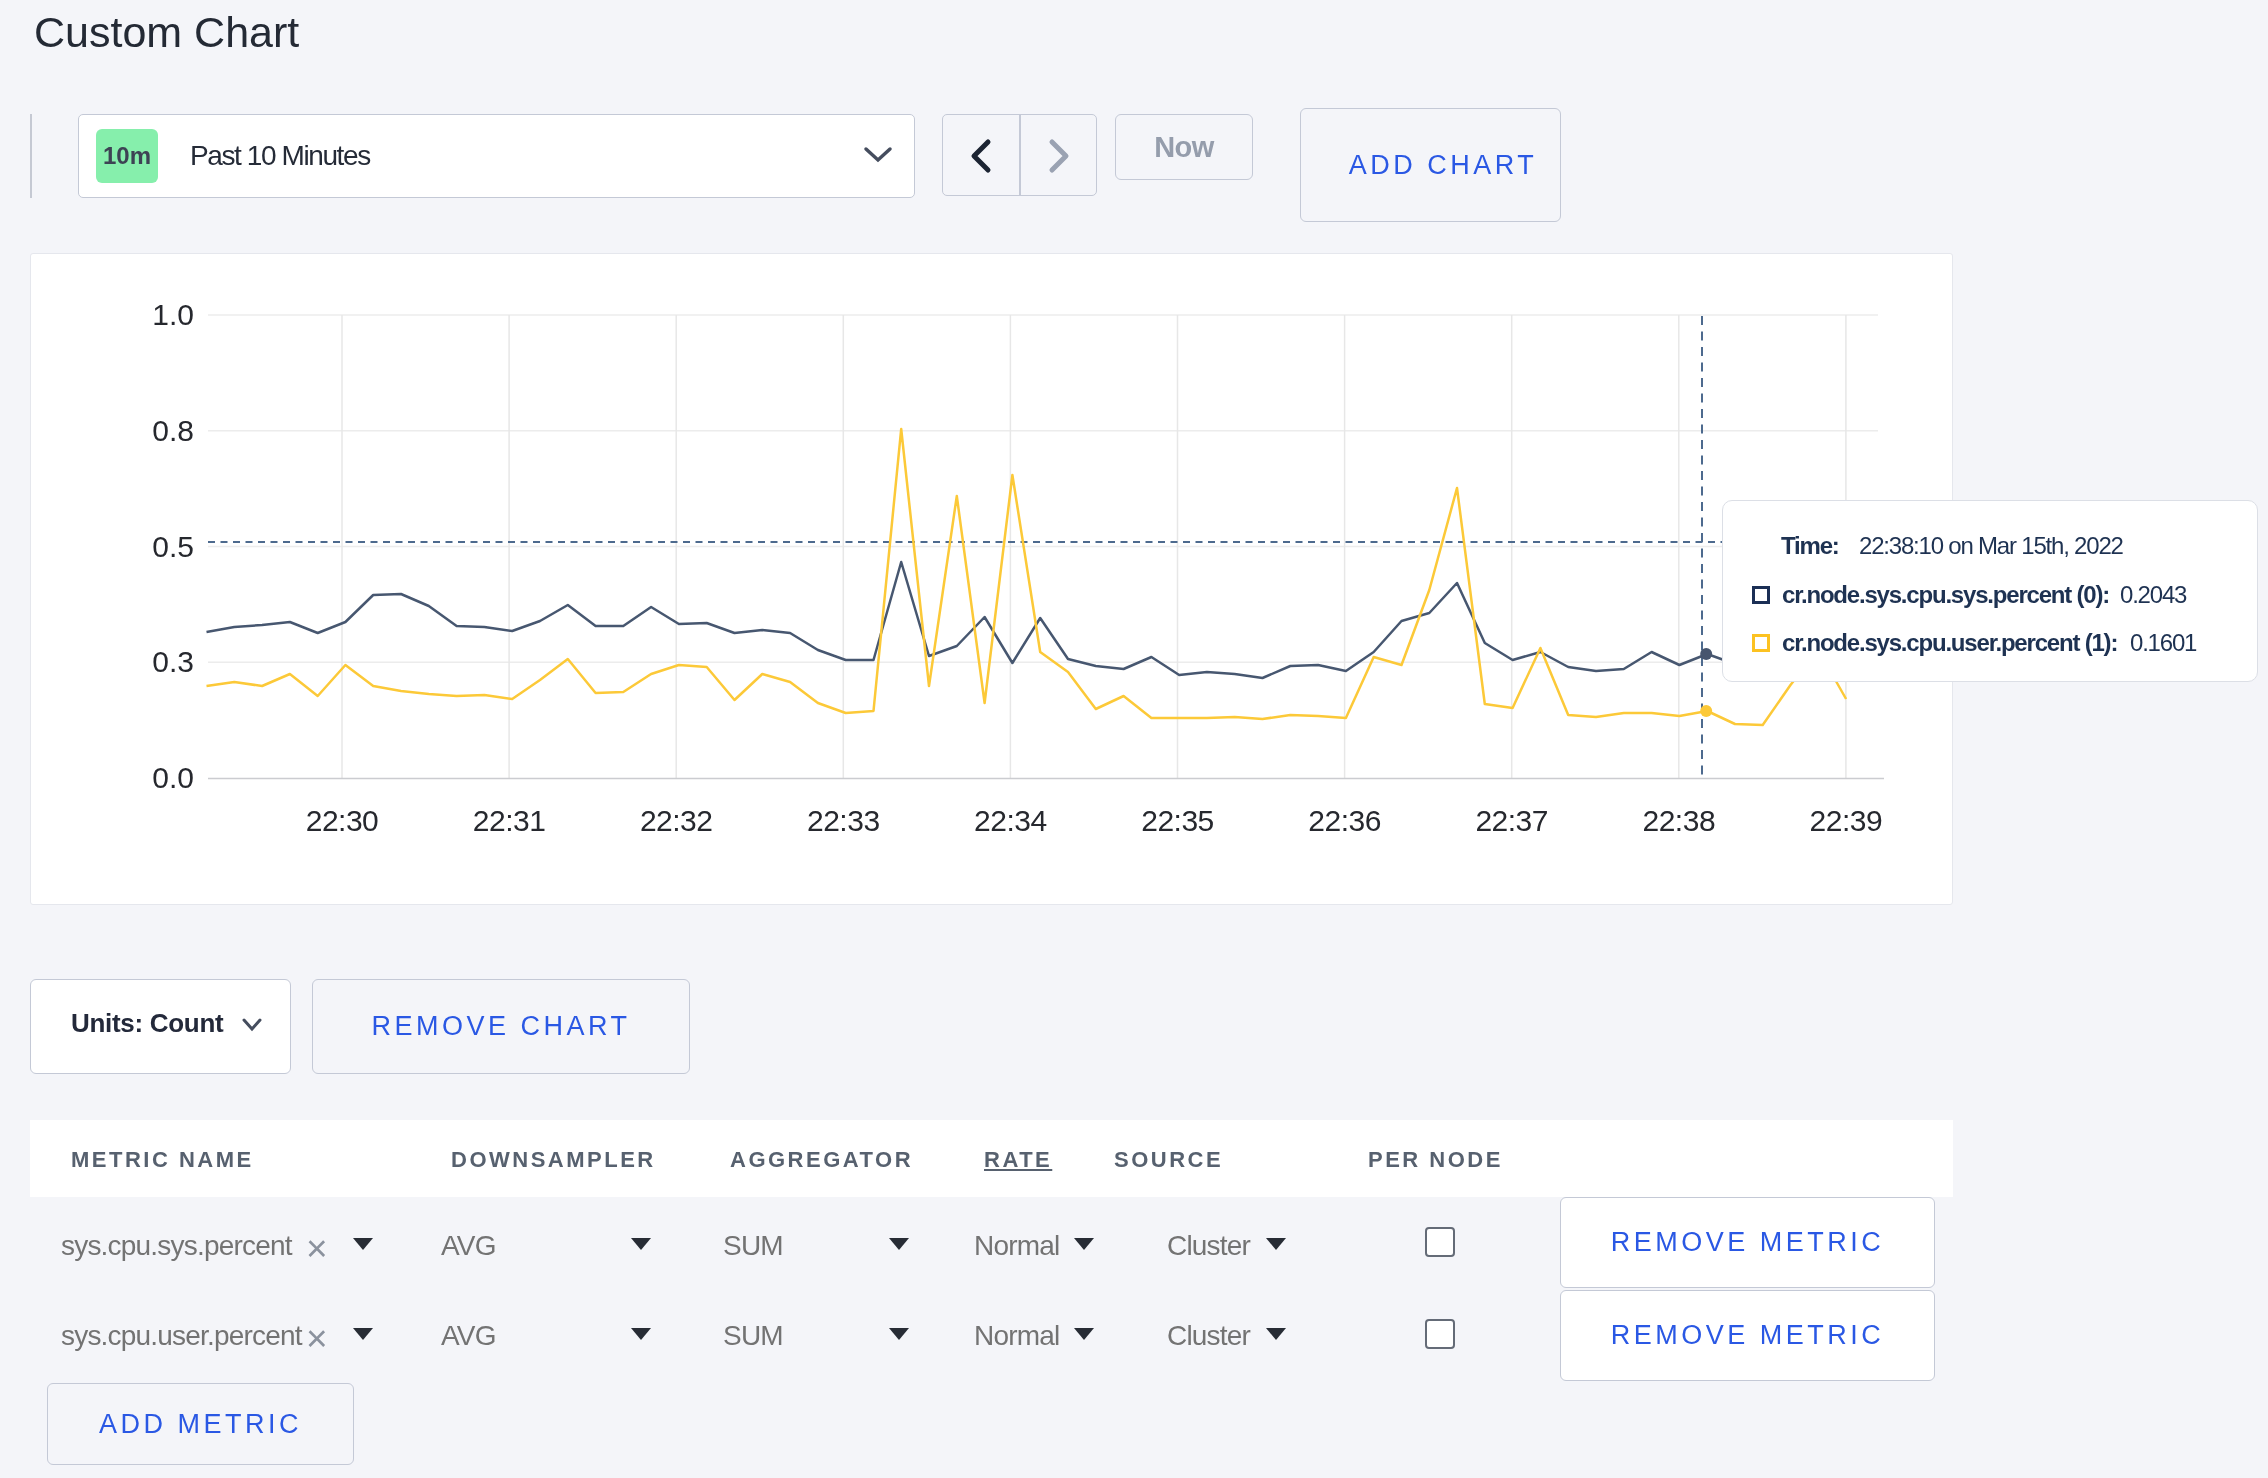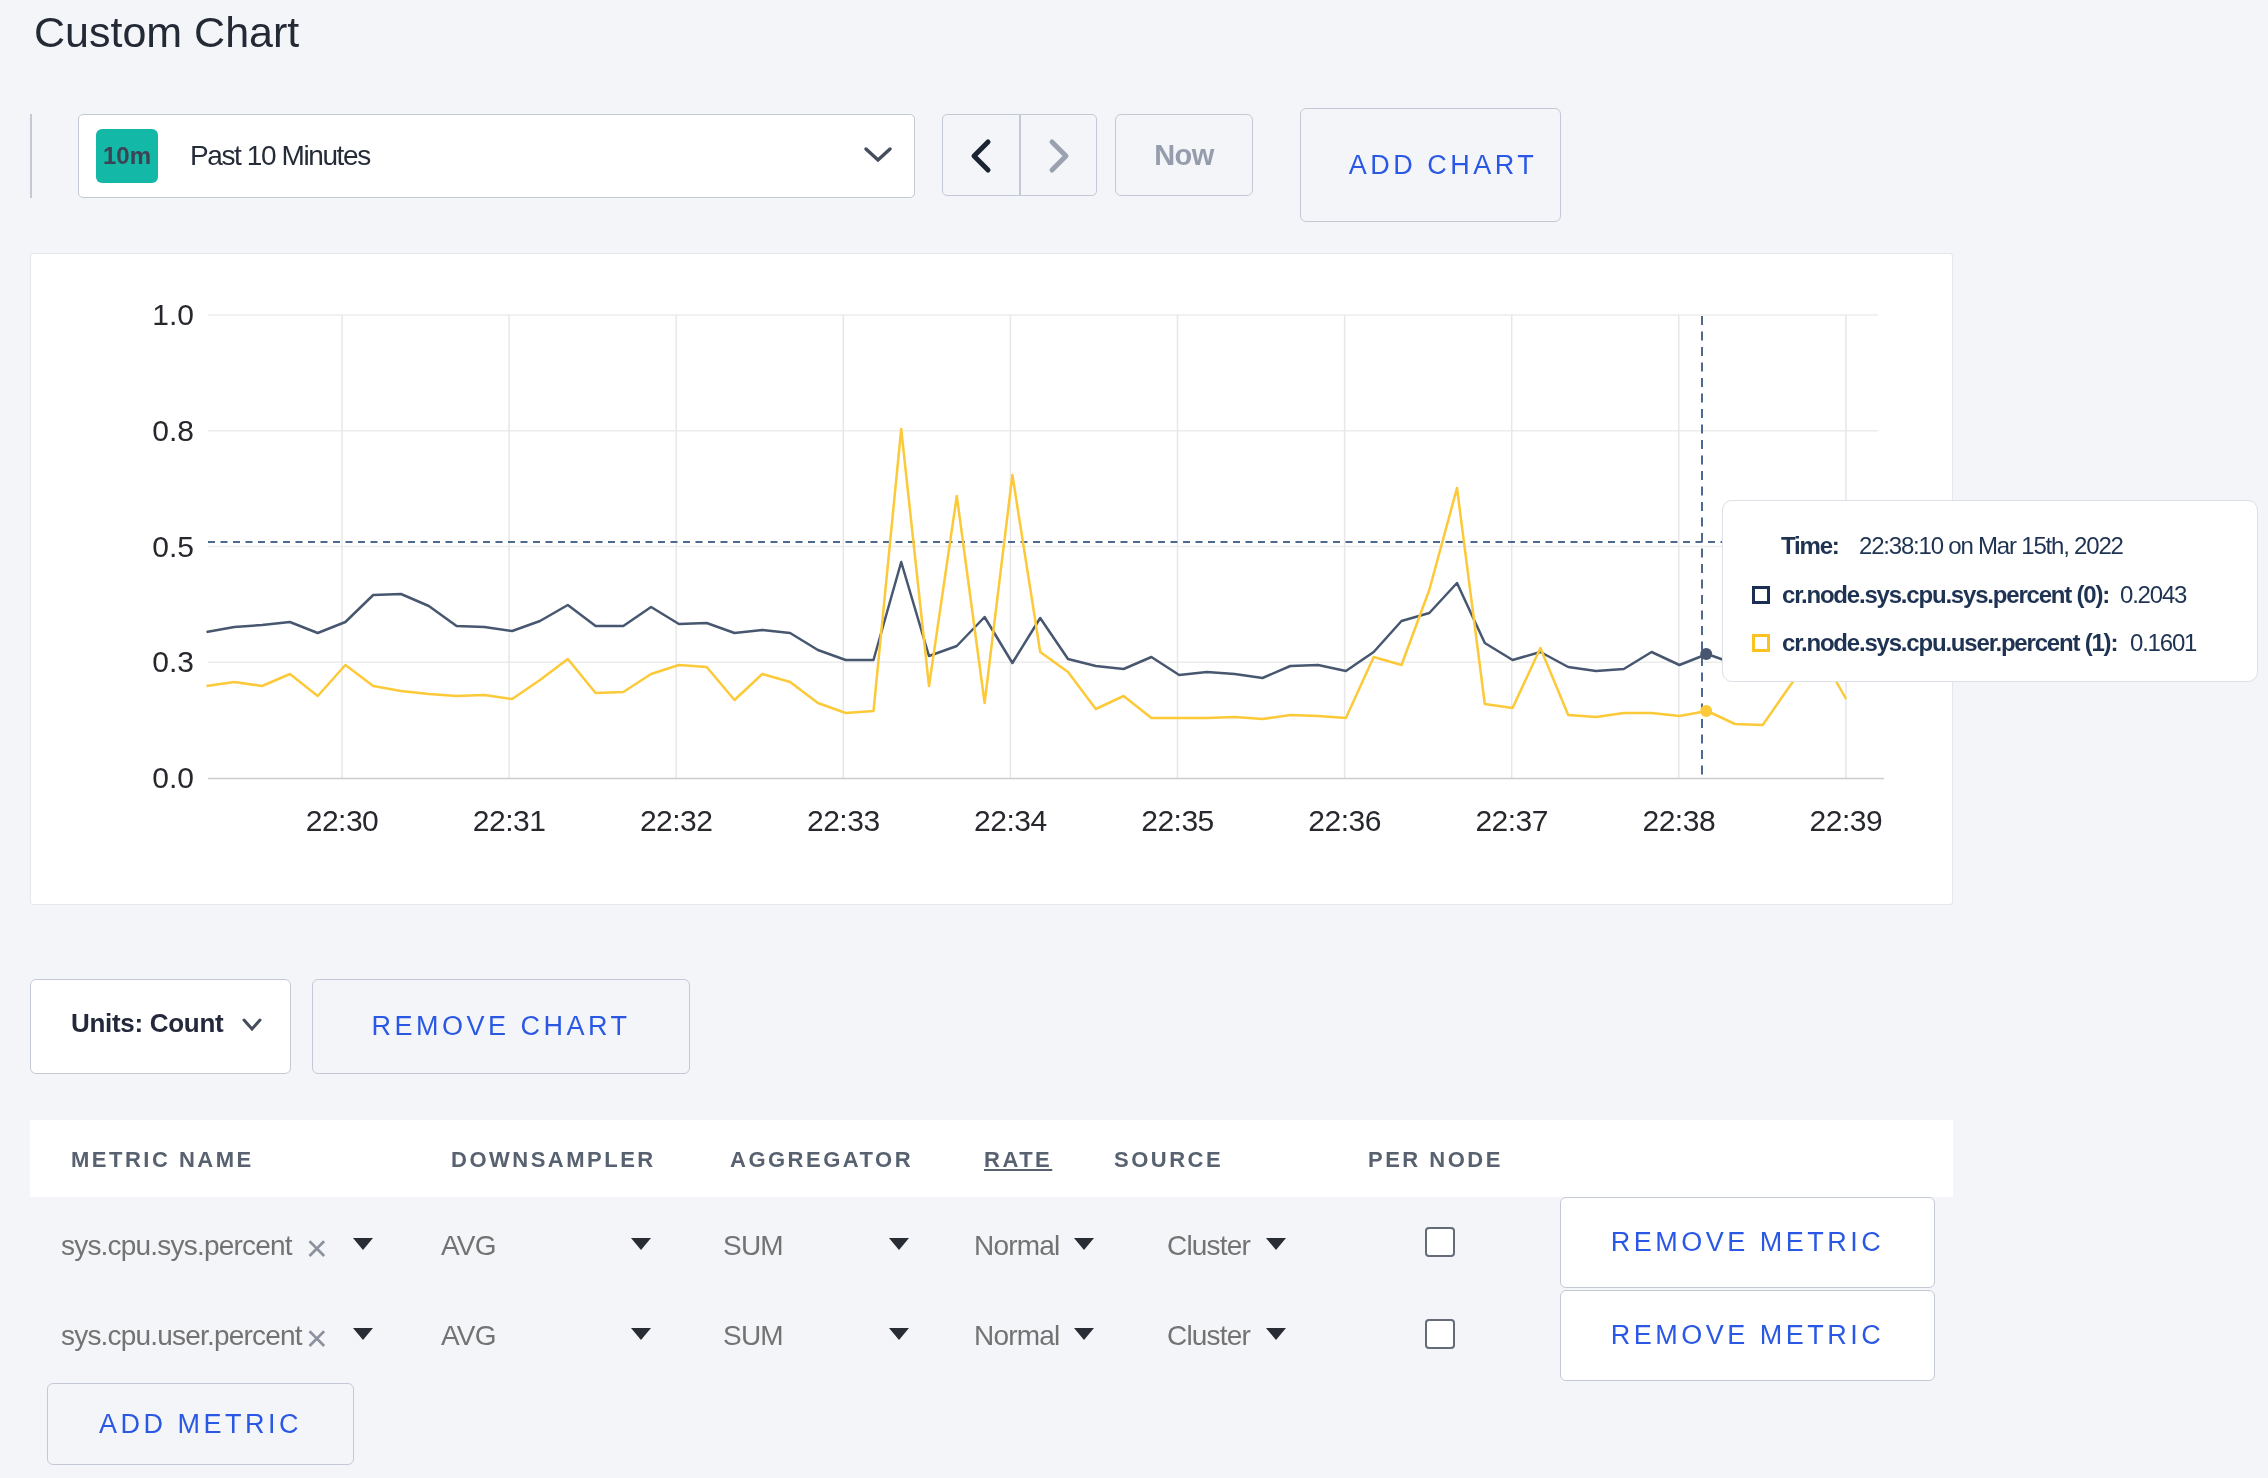--- a/index.html
+++ b/index.html
@@ -9,35 +9,35 @@
 .tri { position:absolute; width:0; height:0; border-left:10px solid transparent; border-right:10px solid transparent; border-top:12px solid #272c35; }
 .rt { font-size:28px; letter-spacing:-0.8px; color:#737373; }
 .hd { top:1147px; font-size:22px; font-weight:bold; letter-spacing:2.5px; color:#57616f; }
 .tip { position:absolute; z-index:6; font-size:24px; letter-spacing:-1.2px; color:#1e3252; }
 </style></head>
 <body>
 <div class="abs" style="left:34px;top:8px;font-size:43px;color:#242a35;">Custom Chart</div>
 
 <div class="abs" style="left:30px;top:114px;width:2px;height:84px;background:#c5c9d3;"></div>
 <div class="abs" style="left:78px;top:114px;width:837px;height:84px;background:#fff;border:1.5px solid #c4c9d6;border-radius:5px;"></div>
-<div class="abs" style="left:96px;top:129px;width:62px;height:54px;background:#14b8a6;border-radius:6px;display:flex;align-items:center;justify-content:center;font-size:24px;font-weight:bold;color:#3d4354;">10m</div>
+<div class="abs" style="left:96px;top:129px;width:62px;height:54px;background:#86efac;border-radius:6px;display:flex;align-items:center;justify-content:center;font-size:24px;font-weight:bold;color:#3d4354;">10m</div>
 <div class="abs" style="left:190px;top:114px;height:84px;display:flex;align-items:center;font-size:28px;letter-spacing:-1.4px;color:#252b37;">Past 10 Minutes</div>
 <svg class="abs" style="left:862px;top:145px;" width="32" height="22">
     <polyline points="4,4 16,15 28,4" fill="none" stroke="#454d5e" stroke-width="3.5" stroke-linecap="round"></polyline>
   </svg>
 
 <div class="abs" style="left:942px;top:114px;width:155px;height:82px;border:1.5px solid #c4c9d6;border-radius:5px;"></div>
 <div class="abs" style="left:1019px;top:115px;width:1.5px;height:80px;background:#c4c9d6;"></div>
 <svg class="abs" style="left:966px;top:138px;" width="32" height="36">
     <polyline points="22,4 8,18 22,32" fill="none" stroke="#1c2433" stroke-width="5" stroke-linecap="round" stroke-linejoin="round"></polyline>
   </svg>
 <svg class="abs" style="left:1042px;top:138px;" width="32" height="36">
     <polyline points="10,4 24,18 10,32" fill="none" stroke="#9aa2b2" stroke-width="5" stroke-linecap="round" stroke-linejoin="round"></polyline>
   </svg>
-<div class="btn" style="left:1115px;top:114px;width:138px;height:82px;font-size:29px;font-weight:bold;color:#959dac;letter-spacing:-0.5px;">Now</div>
+<div class="btn" style="left:1115px;top:114px;width:138px;height:66px;font-size:29px;font-weight:bold;color:#959dac;letter-spacing:-0.5px;">Now</div>
 <div class="btn bluetxt" style="left:1300px;top:108px;width:261px;height:114px;padding-left:25px;">ADD CHART</div>
 
 <div class="abs" style="left:30px;top:253px;width:1923px;height:652px;background:#fff;border:1.5px solid #e5e7ed;border-radius:3px;"></div>
 <svg class="abs" style="left:0;top:0;" width="2268" height="1478">
 <line x1="208" y1="315" x2="1878" y2="315" stroke="#ececec" stroke-width="1.5"></line>
 <line x1="208" y1="430.75" x2="1878" y2="430.75" stroke="#ececec" stroke-width="1.5"></line>
 <line x1="208" y1="546.5" x2="1878" y2="546.5" stroke="#ececec" stroke-width="1.5"></line>
 <line x1="208" y1="662.25" x2="1878" y2="662.25" stroke="#ececec" stroke-width="1.5"></line>
 <line x1="342.0" y1="315" x2="342.0" y2="778" stroke="#e7e7e7" stroke-width="1.5"></line>
 <line x1="509.1" y1="315" x2="509.1" y2="778" stroke="#e7e7e7" stroke-width="1.5"></line>

